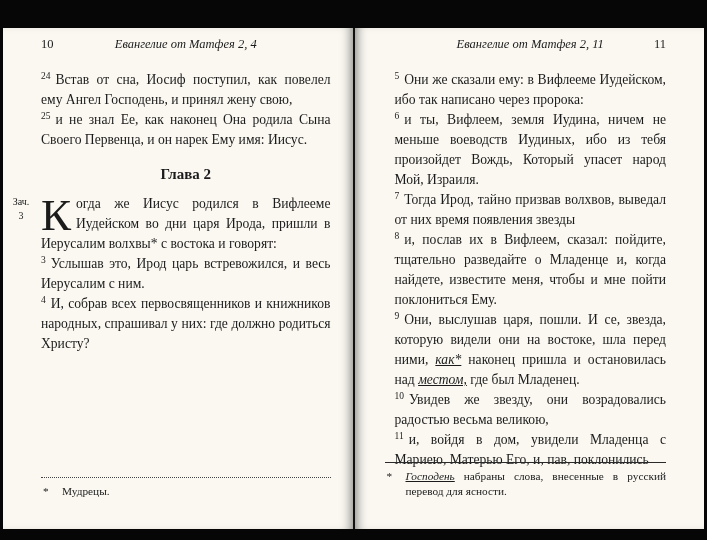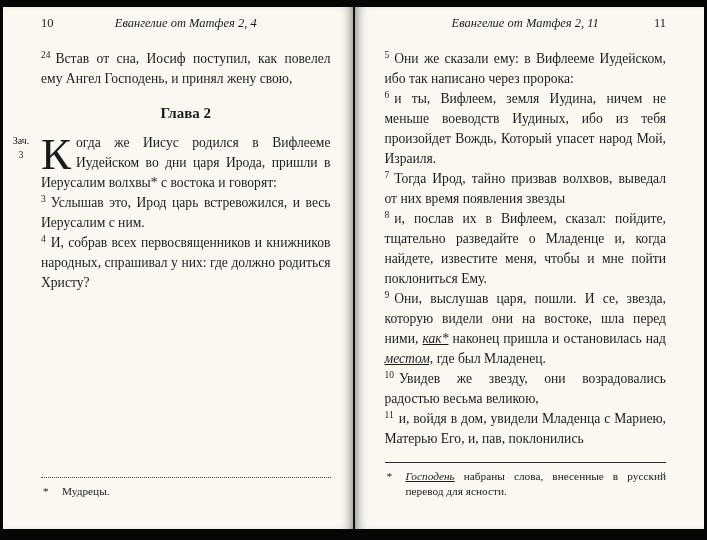--- a/index.html
+++ b/index.html
@@ -1,22 +1,22 @@
 <!DOCTYPE html>
 <html><head>
 <meta charset="utf-8">
 <style>
   html,body{margin:0;padding:0;width:707px;height:540px;background:#060606;overflow:hidden;}
   .spread{position:absolute;top:7px;left:3px;width:701px;height:522px;display:flex;}
   .page{flex:1 1 50%;background:#faf8f1;position:relative;color:#1b1b1b;
-        font-family:"Liberation Serif","DejaVu Serif",serif;}
+        font-family:"Liberation Serif","DejaVu Serif",serif;margin-top:21px;}
   .page.left{box-shadow:inset -9px 0 12px -8px rgba(0,0,0,.55);border-right:2px solid #111;}
   .page.right{box-shadow:inset 9px 0 12px -8px rgba(0,0,0,.55);}
   .content{padding:9px 22px 0 38px;}
-  .page.right .content{padding:9px 38px 0 30px;}
+  .page.right .content{padding:9px 38px 0 40px;}
 
   .header{position:relative;height:18px;margin-bottom:15px;font-size:12.5px;}
   .header .title{position:absolute;left:0;right:0;text-align:center;font-style:italic;white-space:nowrap;}
   .header .pnum{position:absolute;top:0;}
   .page.left .header .pnum{left:0;}
   .page.right .header .pnum{right:0;}
 
   .verse{margin:0;text-align:justify;font-size:13.6px;line-height:20px;}
   .vnum{display:inline-block;font-size:9.5px;line-height:0;vertical-align:5px;margin-right:5px;}
   .vtext i{font-style:italic;text-decoration:underline;}
@@ -42,20 +42,21 @@
 
   <div class="page left">
     <div class="content">
       <div class="header">
         <span class="pnum">10</span>
         <span class="title">Евангелие от Матфея  2, 4</span>
       </div>
 
       <div>
           <p class="verse"><span class="vnum">24</span><span class="vtext">Встав от сна, Иосиф поступил, как повелел ему Ангел Господень, и принял жену свою,</span></p>
+          <p class="verse"><span class="vnum">25</span><span class="vtext">и не знал Ее, как наконец Она родила Сына Своего Первенца, и он нарек Ему имя: Иисус.</span></p>
         </div>
 
       <div class="chapter-heading">Глава 2</div>
 
       <p class="verse dropcap-par">
         <span class="zach">
           <span>Зач.</span>
           <span>3</span>
         </span>
         <span class="dropcap">К</span><span class="vtext">огда же Иисус родился в Вифлееме Иудейском во дни царя Ирода, пришли в Иерусалим волхвы* с востока и говорят:</span>

